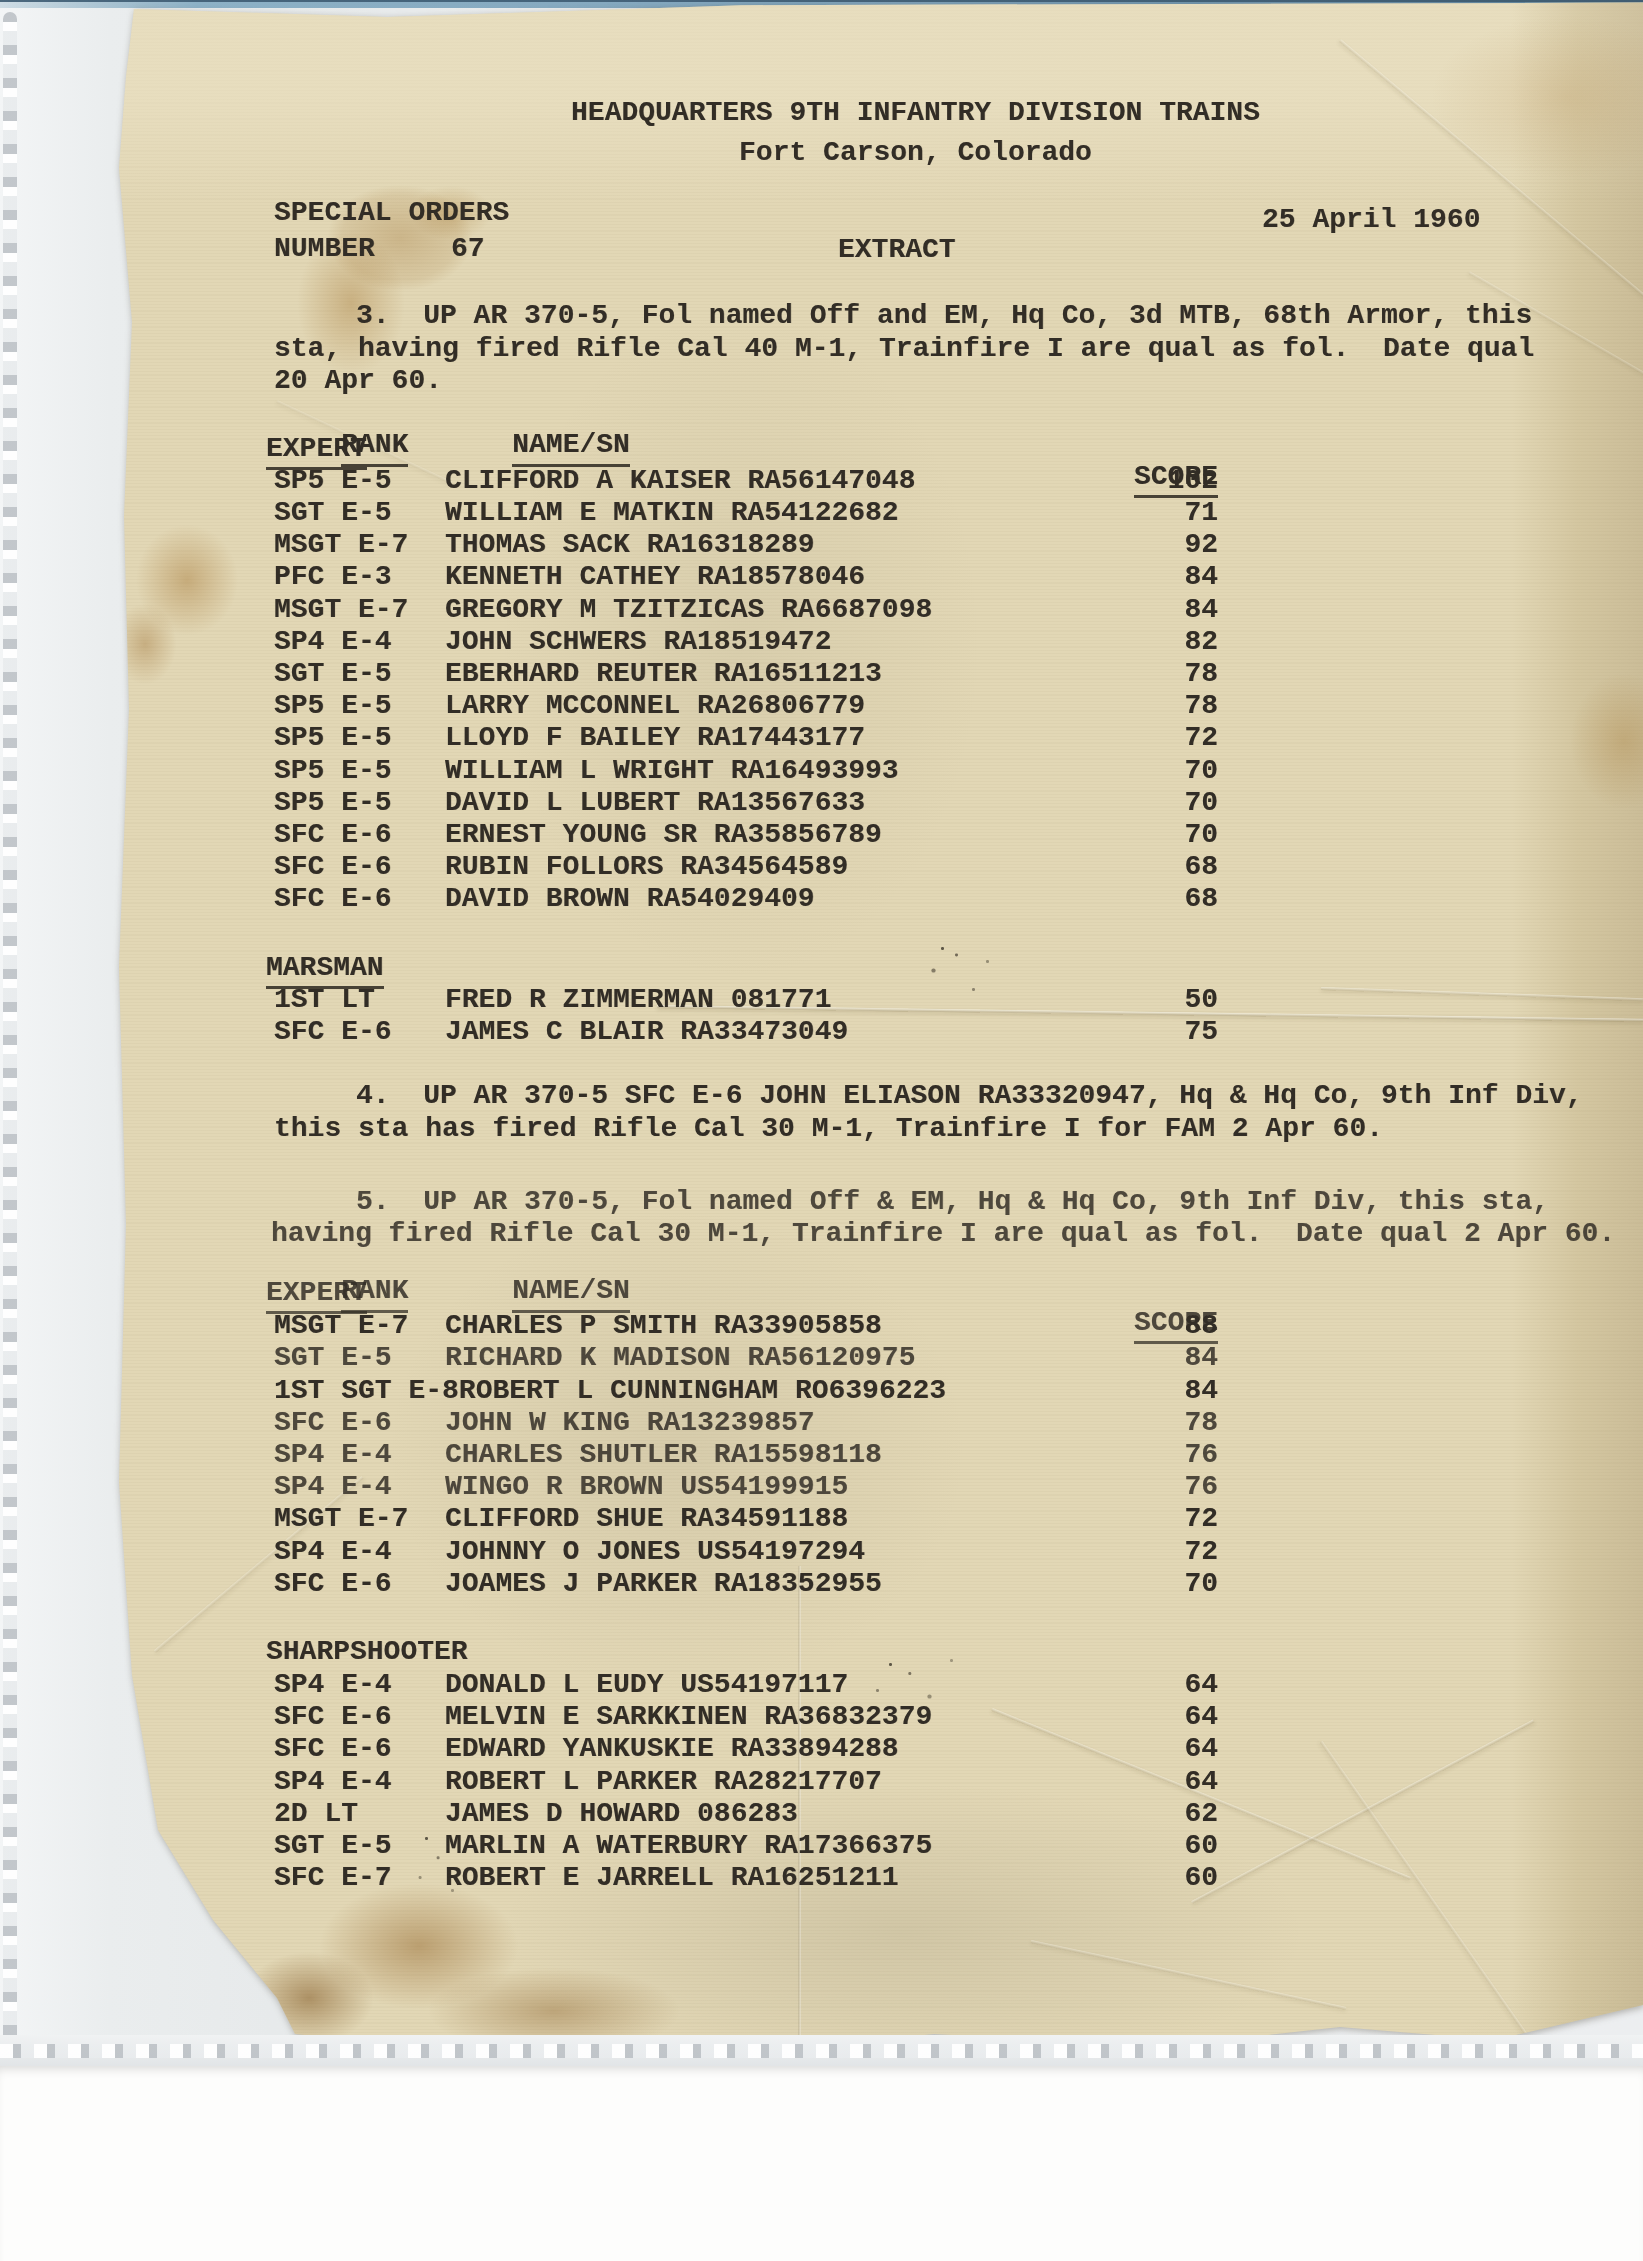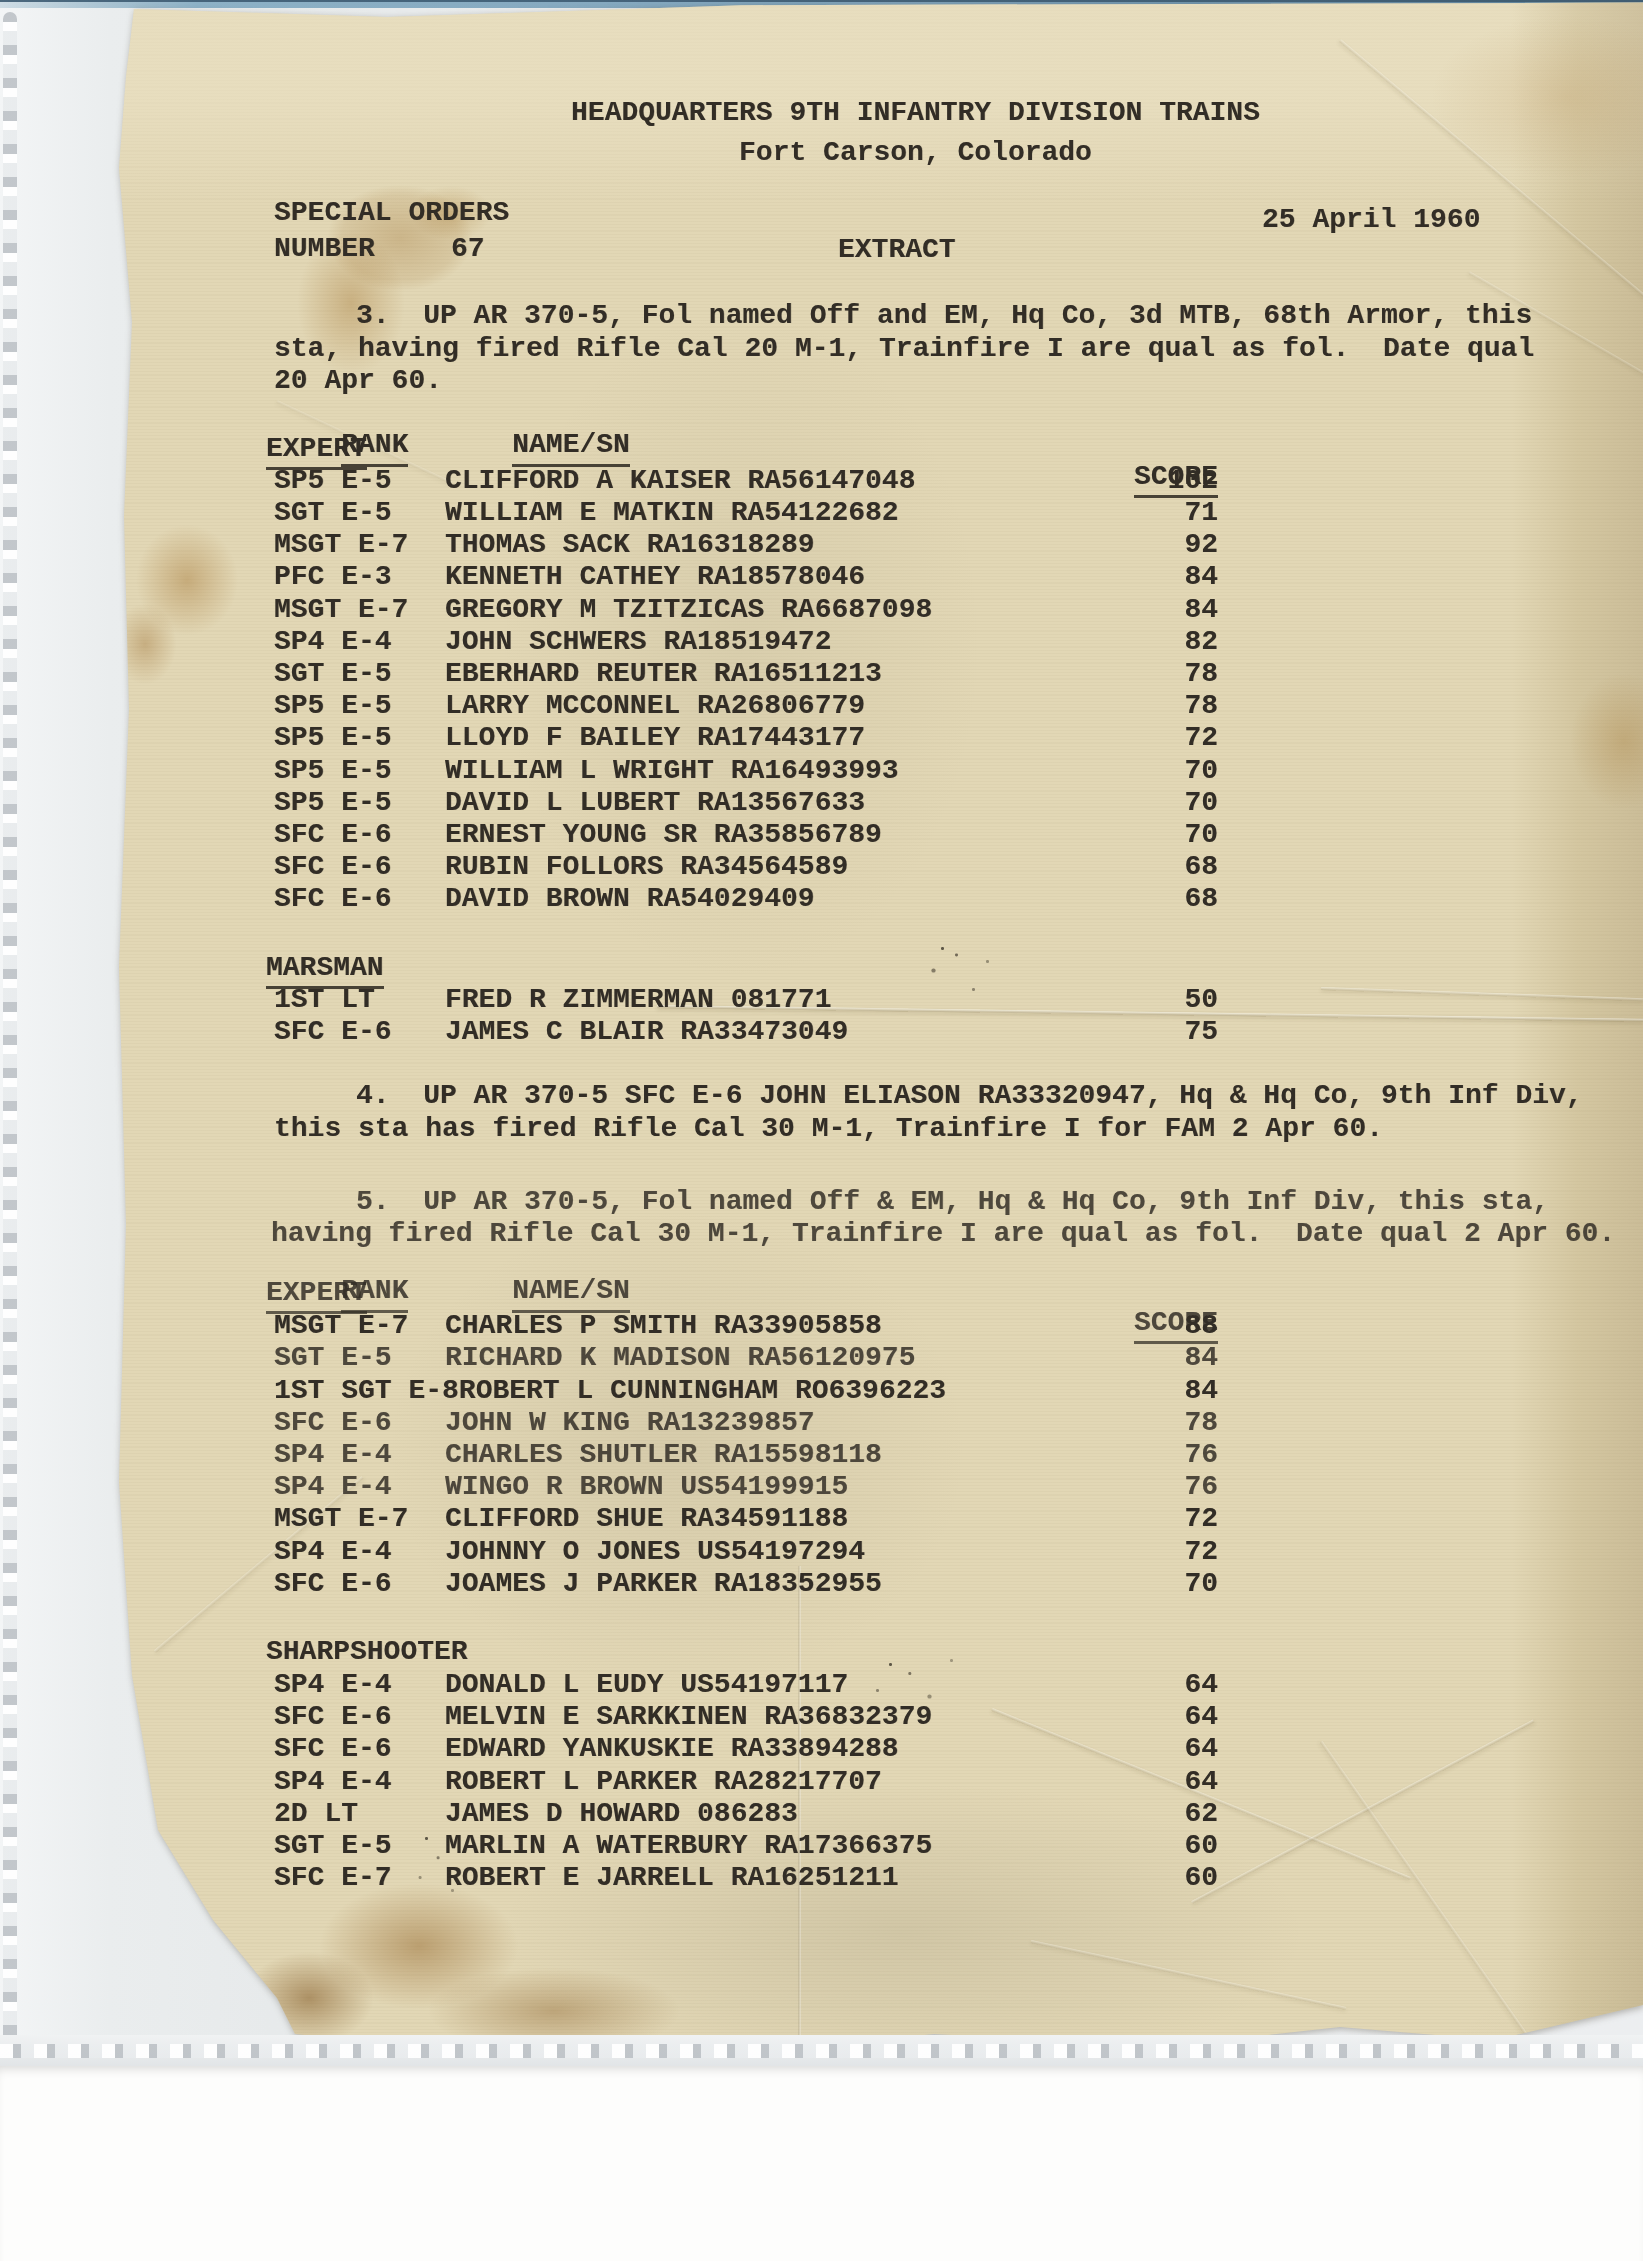--- a/index.html
+++ b/index.html
@@ -135,21 +135,21 @@
   <div class="t hdrbox" style="top:97px">HEADQUARTERS 9TH INFANTRY DIVISION TRAINS</div>
   <div class="t hdrbox" style="top:137px">Fort Carson, Colorado</div>
 
   <div class="t" style="left:274px;top:197px">SPECIAL ORDERS</div>
   <div class="t" style="left:1262px;top:204px">25 April 1960</div>
   <div class="t" style="left:274px;top:233px">NUMBER</div>
   <div class="t" style="left:451px;top:233px">67</div>
   <div class="t" style="left:838px;top:234px">EXTRACT</div>
 
   <div class="t" style="left:356px;top:300px">3.  UP AR 370-5, Fol named Off and EM, Hq Co, 3d MTB, 68th Armor, this</div>
-  <div class="t" style="left:274px;top:333px">sta, having fired Rifle Cal 20 M-1, Trainfire I are qual as fol.  Date qual</div>
+  <div class="t" style="left:274px;top:333px">sta, having fired Rifle Cal 40 M-1, Trainfire I are qual as fol.  Date qual</div>
   <div class="t" style="left:274px;top:365px">20 Apr 60.</div>
 
   <div class="t row cols" style="top:398px">
     <span class="rank"><span class="ul">RANK</span></span><span class="name"><span class="ul">NAME/SN</span></span>
     <span class="score"><span class="ul">SCORE</span></span>
   </div>
 
   <div class="t sect" style="top:433px"><span class="ul">EXPERT</span></div>
 
   <div class="t row" style="top:465px"><span class="rank">SP5 E-5</span><span class="name">CLIFFORD A KAISER RA56147048</span><span class="score">102</span></div>

